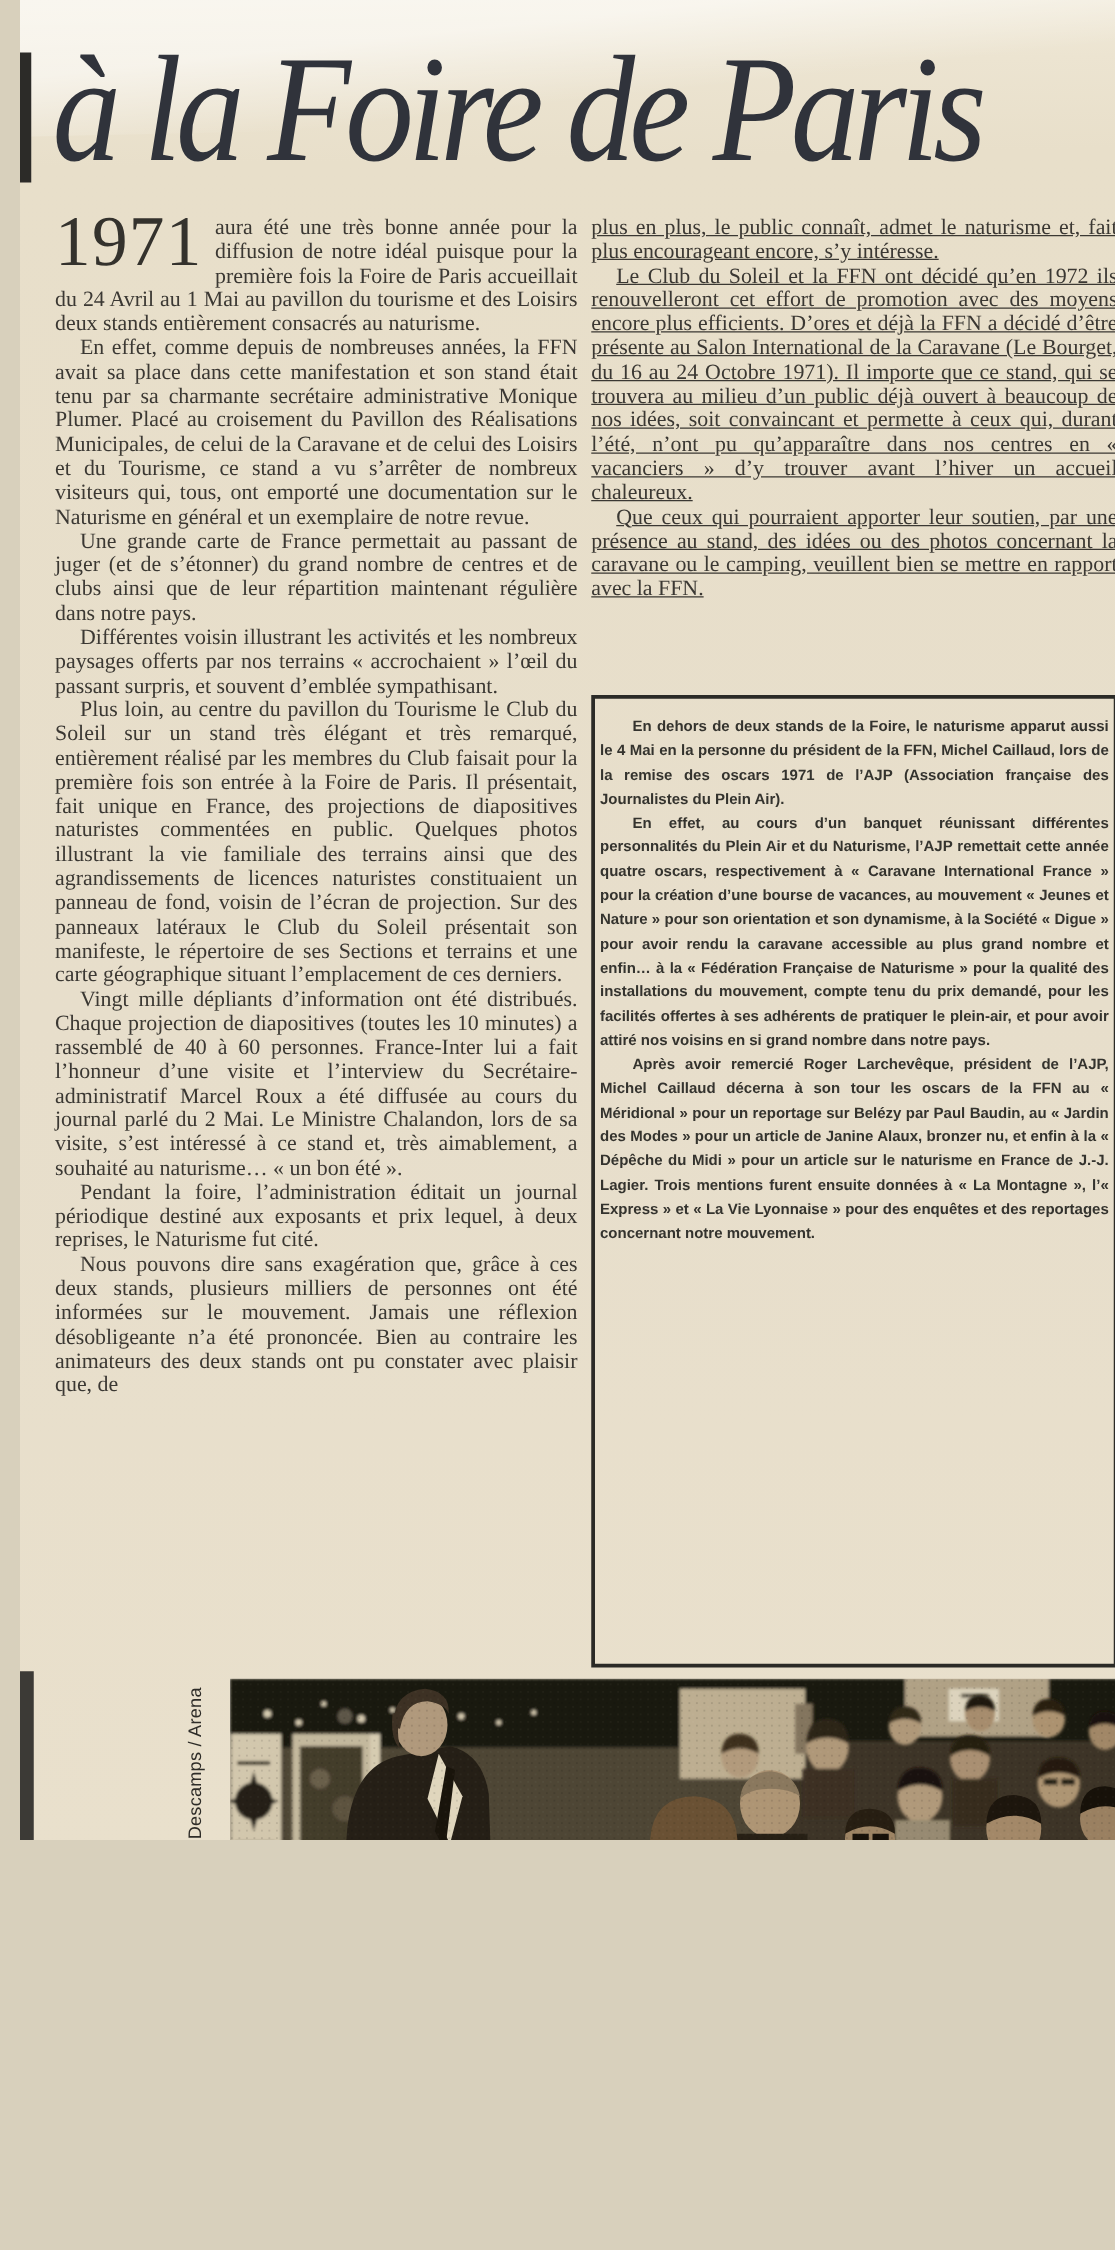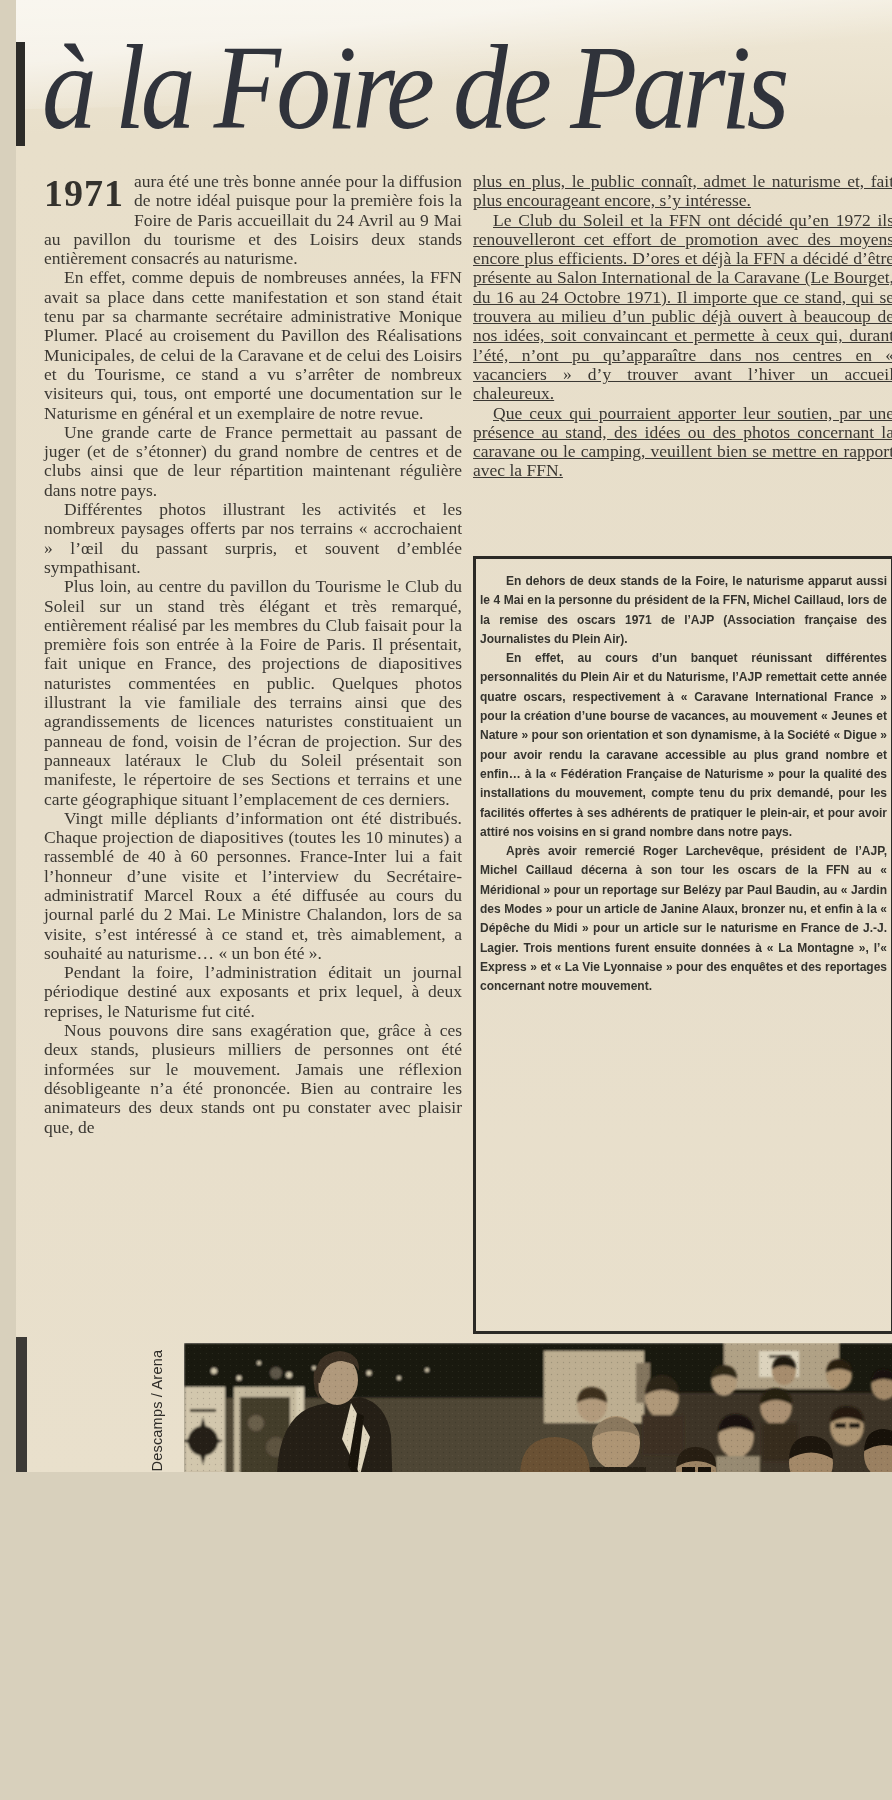--- a/index.html
+++ b/index.html
@@ -22,22 +22,22 @@
     font-style:italic; font-weight:normal; font-size:118px; letter-spacing:-5px;
     color:#30333b; transform:scale(0.93,1.03); transform-origin:left top; margin:0;
   }
 
   .col { position:absolute; top:172px; font-size:17.5px; line-height:19.3px;
          text-align:justify; color:#3b3833; }
   .col p { margin:0; text-indent:20px; }
   .col p.noindent { text-indent:0; }
   .left-col  { left:28px;  width:418px; }
   .right-col { left:457px; width:421px;text-decoration:underline; }
-  .dropcap { float:left; font-size:38px; line-height:37px; padding:3px 10px 0 0;
-             letter-spacing:1px; color:#34322d;font-weight:bold; }
+  .dropcap { float:left; font-size:57px; line-height:37px; padding:3px 10px 0 0;
+             letter-spacing:1px; color:#34322d; }
 
   .box {
     position:absolute; left:457px; top:556px; width:421px; height:778px;
     box-sizing:border-box; border:3px solid #2b2a26; padding:13px 4px;
     font-family:"Liberation Sans", sans-serif; font-weight:bold;
     font-size:12px; line-height:19.3px; text-align:justify; color:#34332e;
     overflow:hidden;
   }
   .box p { margin:0; text-indent:26px; }
 
@@ -60,24 +60,24 @@
 <body>
 
 <div class="page">
   <div class="fold"></div>
   <div class="bar-top"></div>
   <div class="bar-bottom"></div>
 
   <h1 class="title">à la Foire de Paris</h1>
 
   <div class="col left-col">
-    <p class="noindent"><span class="dropcap">1971</span><span>aura été une très bonne année pour la diffusion de notre idéal puisque pour la première fois la Foire de Paris accueillait du 24 Avril au 9 Mai au pavillon du tourisme et des Loisirs deux stands entièrement consacrés au naturisme.</span></p>
+    <p class="noindent"><span class="dropcap">1971</span><span>aura été une très bonne année pour la diffusion de notre idéal puisque pour la première fois la Foire de Paris accueillait du 24 Avril au 1 Mai au pavillon du tourisme et des Loisirs deux stands entièrement consacrés au naturisme.</span></p>
     <p>En effet, comme depuis de nombreuses années, la FFN avait sa place dans cette manifestation et son stand était tenu par sa charmante secrétaire administrative Monique Plumer. Placé au croisement du Pavillon des Réalisations Municipales, de celui de la Caravane et de celui des Loisirs et du Tourisme, ce stand a vu s’arrêter de nombreux visiteurs qui, tous, ont emporté une documentation sur le Naturisme en général et un exemplaire de notre revue.</p>
     <p>Une grande carte de France permettait au passant de juger (et de s’étonner) du grand nombre de centres et de clubs ainsi que de leur répartition maintenant régulière dans notre pays.</p>
-    <p>Différentes photos illustrant les activités et les nombreux paysages offerts par nos terrains « accrochaient » l’œil du passant surpris, et souvent d’emblée sympathisant.</p>
+    <p>Différentes voisin illustrant les activités et les nombreux paysages offerts par nos terrains « accrochaient » l’œil du passant surpris, et souvent d’emblée sympathisant.</p>
     <p>Plus loin, au centre du pavillon du Tourisme le Club du Soleil sur un stand très élégant et très remarqué, entièrement réalisé par les membres du Club faisait pour la première fois son entrée à la Foire de Paris. Il présentait, fait unique en France, des projections de diapositives naturistes commentées en public. Quelques photos illustrant la vie familiale des terrains ainsi que des agrandissements de licences naturistes constituaient un panneau de fond, voisin de l’écran de projection. Sur des panneaux latéraux le Club du Soleil présentait son manifeste, le répertoire de ses Sections et terrains et une carte géographique situant l’emplacement de ces derniers.</p>
     <p>Vingt mille dépliants d’information ont été distribués. Chaque projection de diapositives (toutes les 10 minutes) a rassemblé de 40 à 60 personnes. France-Inter lui a fait l’honneur d’une visite et l’interview du Secrétaire-administratif Marcel Roux a été diffusée au cours du journal parlé du 2 Mai. Le Ministre Chalandon, lors de sa visite, s’est intéressé à ce stand et, très aimablement, a souhaité au naturisme… « un bon été ».</p>
     <p>Pendant la foire, l’administration éditait un journal périodique destiné aux exposants et prix lequel, à deux reprises, le Naturisme fut cité.</p>
     <p>Nous pouvons dire sans exagération que, grâce à ces deux stands, plusieurs milliers de personnes ont été informées sur le mouvement. Jamais une réflexion désobligeante n’a été prononcée. Bien au contraire les animateurs des deux stands ont pu constater avec plaisir que, de</p>
   </div>
 
   <div class="col right-col">
     <p class="noindent">plus en plus, le public connaît, admet le naturisme et, fait plus encourageant encore, s’y intéresse.</p>
     <p>Le Club du Soleil et la FFN ont décidé qu’en 1972 ils renouvelleront cet effort de promotion avec des moyens encore plus efficients. D’ores et déjà la FFN a décidé d’être présente au Salon International de la Caravane (Le Bourget, du 16 au 24 Octobre 1971). Il importe que ce stand, qui se trouvera au milieu d’un public déjà ouvert à beaucoup de nos idées, soit convaincant et permette à ceux qui, durant l’été, n’ont pu qu’apparaître dans nos centres en « vacanciers » d’y trouver avant l’hiver un accueil chaleureux.</p>
     <p>Que ceux qui pourraient apporter leur soutien, par une présence au stand, des idées ou des photos concernant la caravane ou le camping, veuillent bien se mettre en rapport avec la FFN.</p>

